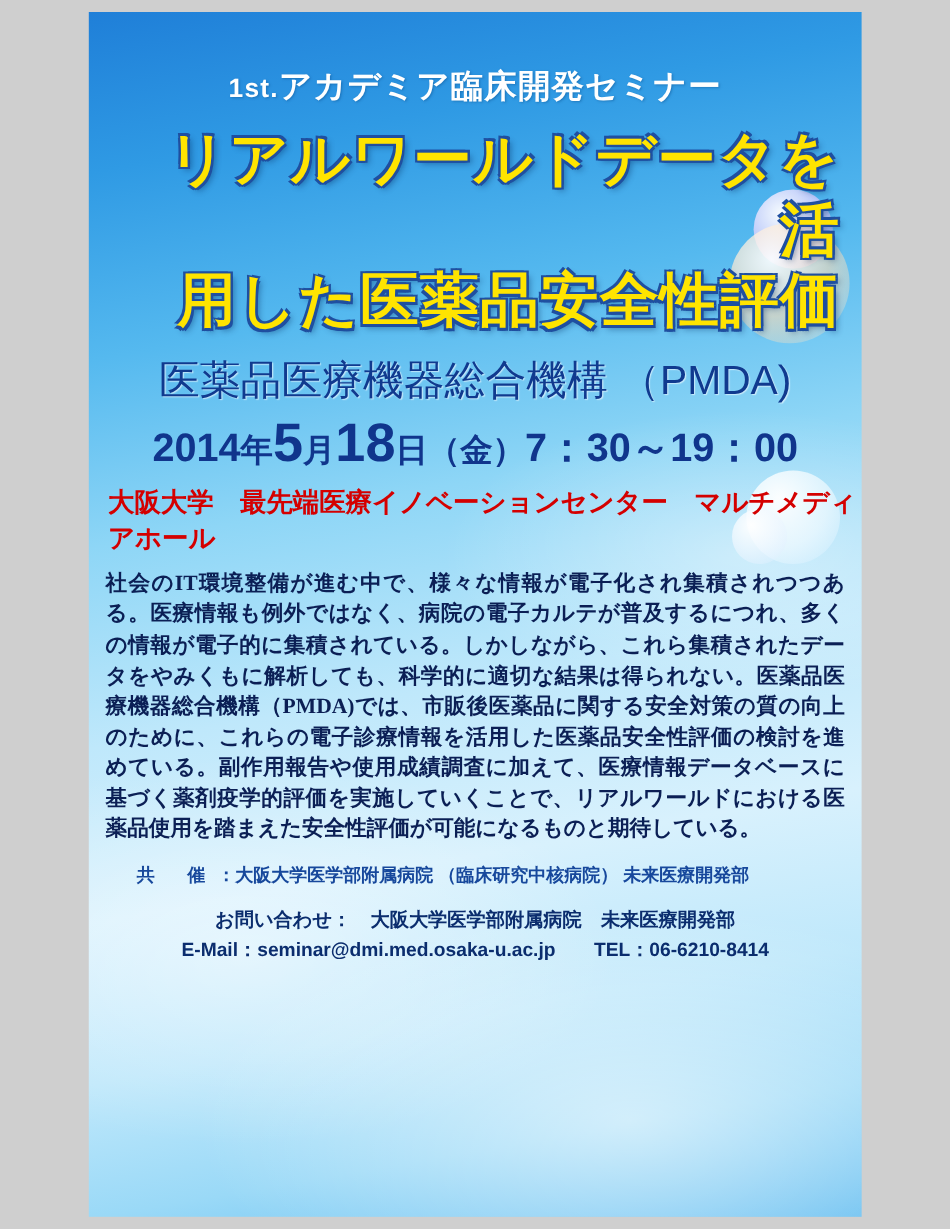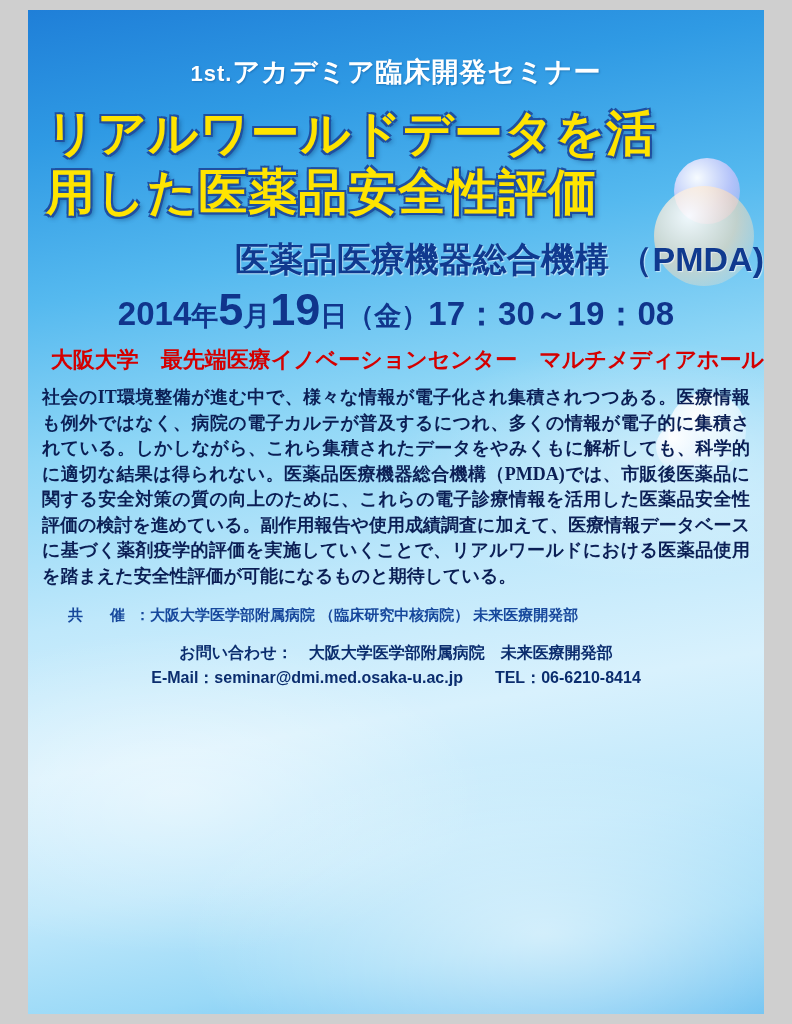--- a/index.html
+++ b/index.html
@@ -8,21 +8,21 @@
     background: #cfcfcf;
   }
   body {
     width: 792px;
     height: 1024px;
     overflow: hidden;
     font-family: "Liberation Sans", sans-serif;
   }
   .poster {
     position: relative;
-    width: 736px;
+    width: 644px;
     height: 1004px;
     margin: 10px auto 0 auto;
     background:
       radial-gradient(ellipse 600px 300px at 70% 92%, rgba(255,255,255,0.55) 0%, rgba(255,255,255,0.0) 60%),
       radial-gradient(ellipse 500px 260px at 20% 78%, rgba(255,255,255,0.45) 0%, rgba(255,255,255,0.0) 62%),
       radial-gradient(ellipse 420px 200px at 85% 45%, rgba(255,255,255,0.40) 0%, rgba(255,255,255,0.0) 60%),
       linear-gradient(170deg, #1f7fd8 0%, #2f9ae4 12%, #55b9ef 26%, #8ed6f6 40%, #bfe8fb 55%, #d8f1fd 68%, #bfe8fb 80%, #9ad9f7 90%, #63bdf0 100%);
     overflow: hidden;
   }
   
@@ -55,41 +55,41 @@
     color: #ffffff;
     font-weight: bold;
     font-size: 27px;
     letter-spacing: 1px;
     padding-top: 44px;
     text-shadow: 1px 1px 2px rgba(0,60,120,0.35);
   }
   .seminar-series .lead { font-size: 22px; }
 
   .main-title {
-    text-align: left;
+    text-align: right;
     color: #ffe400;
     font-weight: bold;
     font-size: 49px;
     line-height: 1.2;
     letter-spacing: 1px;
     margin-top: 14px;
     padding: 0 18px;
     text-shadow:
       2px 2px 0 #1f4fa0,
       -2px 2px 0 #1f4fa0,
       2px -2px 0 #1f4fa0,
       -2px -2px 0 #1f4fa0,
       0 2px 0 #1f4fa0,
       3px 3px 5px rgba(0,40,90,0.45);
   }
 
   .speaker-block {
-    text-align: right;
+    text-align: center;
     color: #103a8f;
-    font-weight: bold;
+    font-weight: normal;
     margin-top: 16px;
     text-shadow: 1px 1px 1px rgba(255,255,255,0.6);
   }
   .speaker-org { font-size: 34px; line-height: 1.25; letter-spacing: 0px; }
   .speaker-line2 { font-size: 34px; line-height: 1.25; }
   .speaker-name {
     font-size: 40px;
     letter-spacing: 4px;
   }
   .speaker-suffix { font-size: 31px; letter-spacing: 0; }
@@ -99,26 +99,27 @@
     color: #10358c;
     font-weight: bold;
     font-size: 33px;
     margin-top: 4px;
     letter-spacing: 0px;
   }
   .datetime .big { font-size: 45px; }
   .datetime .small { font-size: 27px; }
 
   .venue {
-    text-align: right;
+    text-align: left;
     color: #d40000;
     font-weight: bold;
     font-size: 22px;
     margin-top: 8px;
     letter-spacing: 0px;
+    padding-left: 16px;
   }
 
   .abstract {
     color: #0b1f55;
     font-family: "Liberation Serif", serif;
     font-weight: bold;
     font-size: 18px;
     line-height: 1.42;
     margin: 10px 14px 0 14px;
     text-align: justify;
@@ -163,21 +164,21 @@
     <div class="main-title">
       <div>リアルワールドデータを活</div>
       <div>用した医薬品安全性評価</div>
     </div>
 
     <div class="speaker-block">
       <div class="speaker-org">医薬品医療機器総合機構 （PMDA)</div>
     </div>
 
     <div class="datetime">
-      <span>2014</span><span class="small">年</span><span class="big">5</span><span class="small">月</span><span class="big">19</span><span class="small">日</span><span class="small">（金）</span><span>17：30～19：08</span>
+      <span>2014</span><span class="small">年</span><span class="big">5</span><span class="small">月</span><span class="big">18</span><span class="small">日</span><span class="small">（金）</span><span>7：30～19：00</span>
     </div>
 
     <div class="venue">大阪大学　最先端医療イノベーションセンター　マルチメディアホール</div>
 
     <div class="abstract">
       <p>社会のIT環境整備が進む中で、様々な情報が電子化され集積されつつある。医療情報も例外ではなく、病院の電子カルテが普及するにつれ、多くの情報が電子的に集積されている。しかしながら、これら集積されたデータをやみくもに解析しても、科学的に適切な結果は得られない。医薬品医療機器総合機構（PMDA)では、市販後医薬品に関する安全対策の質の向上のために、これらの電子診療情報を活用した医薬品安全性評価の検討を進めている。副作用報告や使用成績調査に加えて、医療情報データベースに基づく薬剤疫学的評価を実施していくことで、リアルワールドにおける医薬品使用を踏まえた安全性評価が可能になるものと期待している。</p>
     </div>
 
     <div class="sponsors">
       <div>

